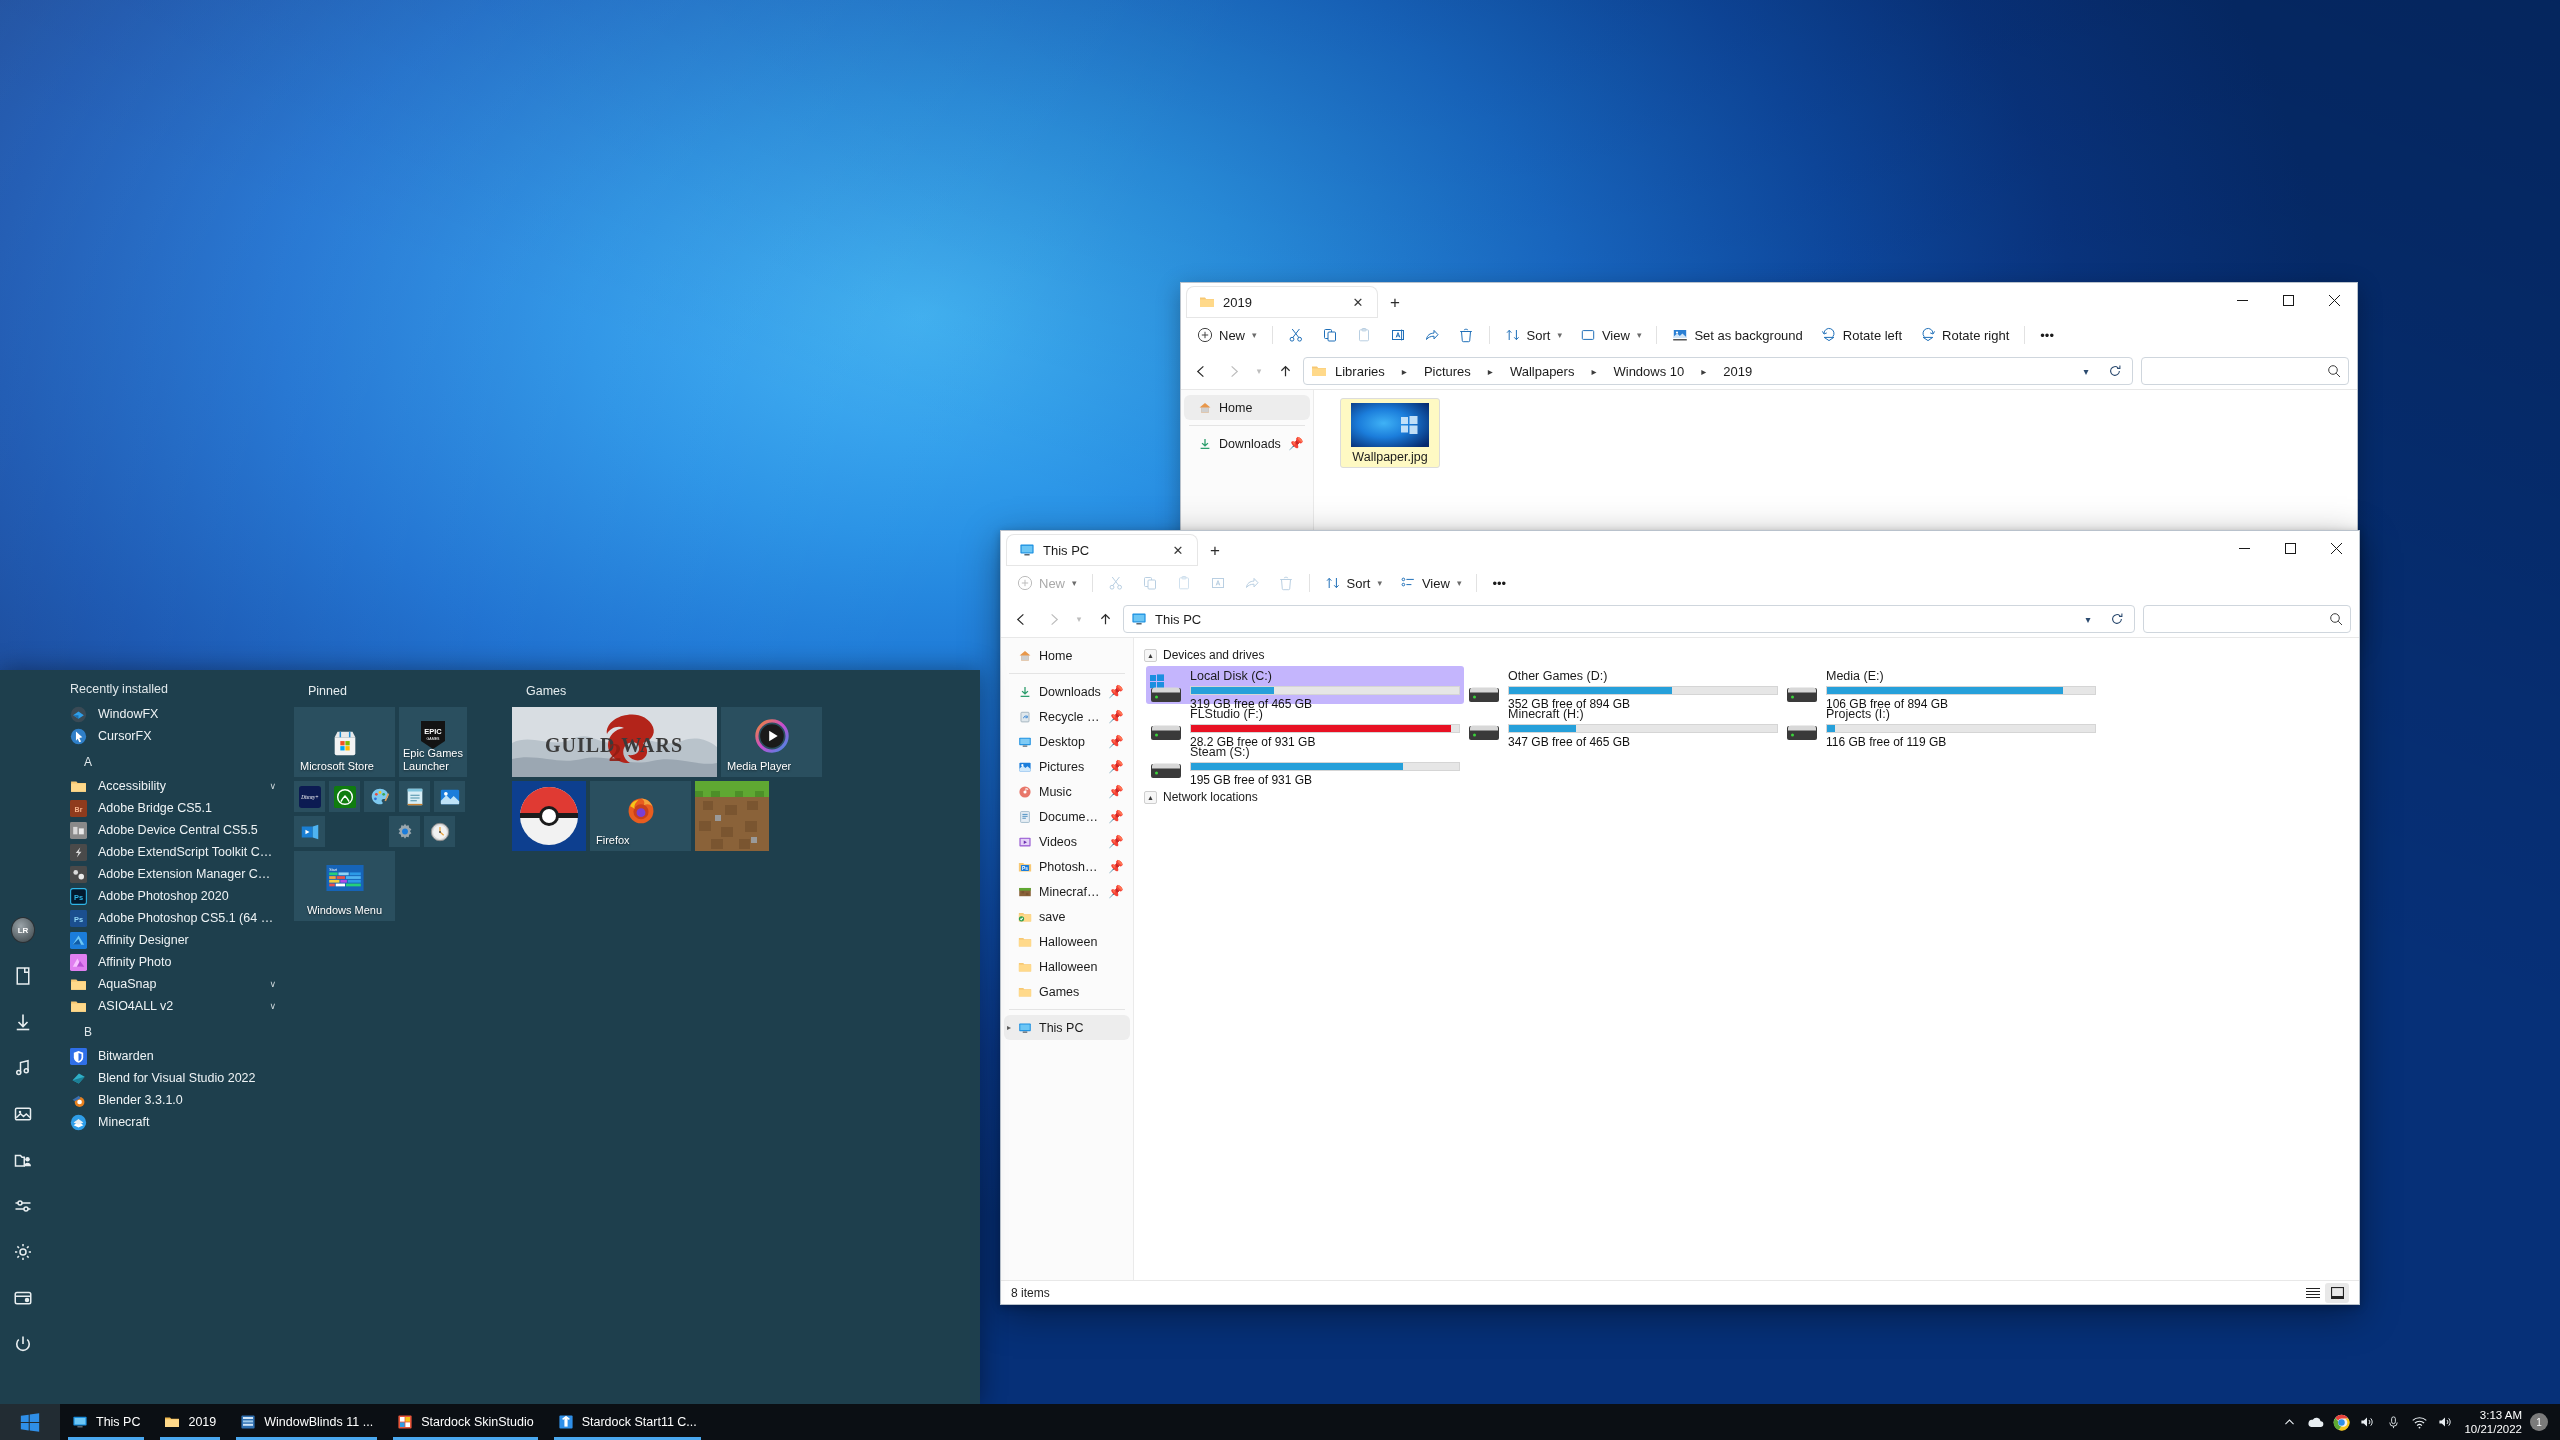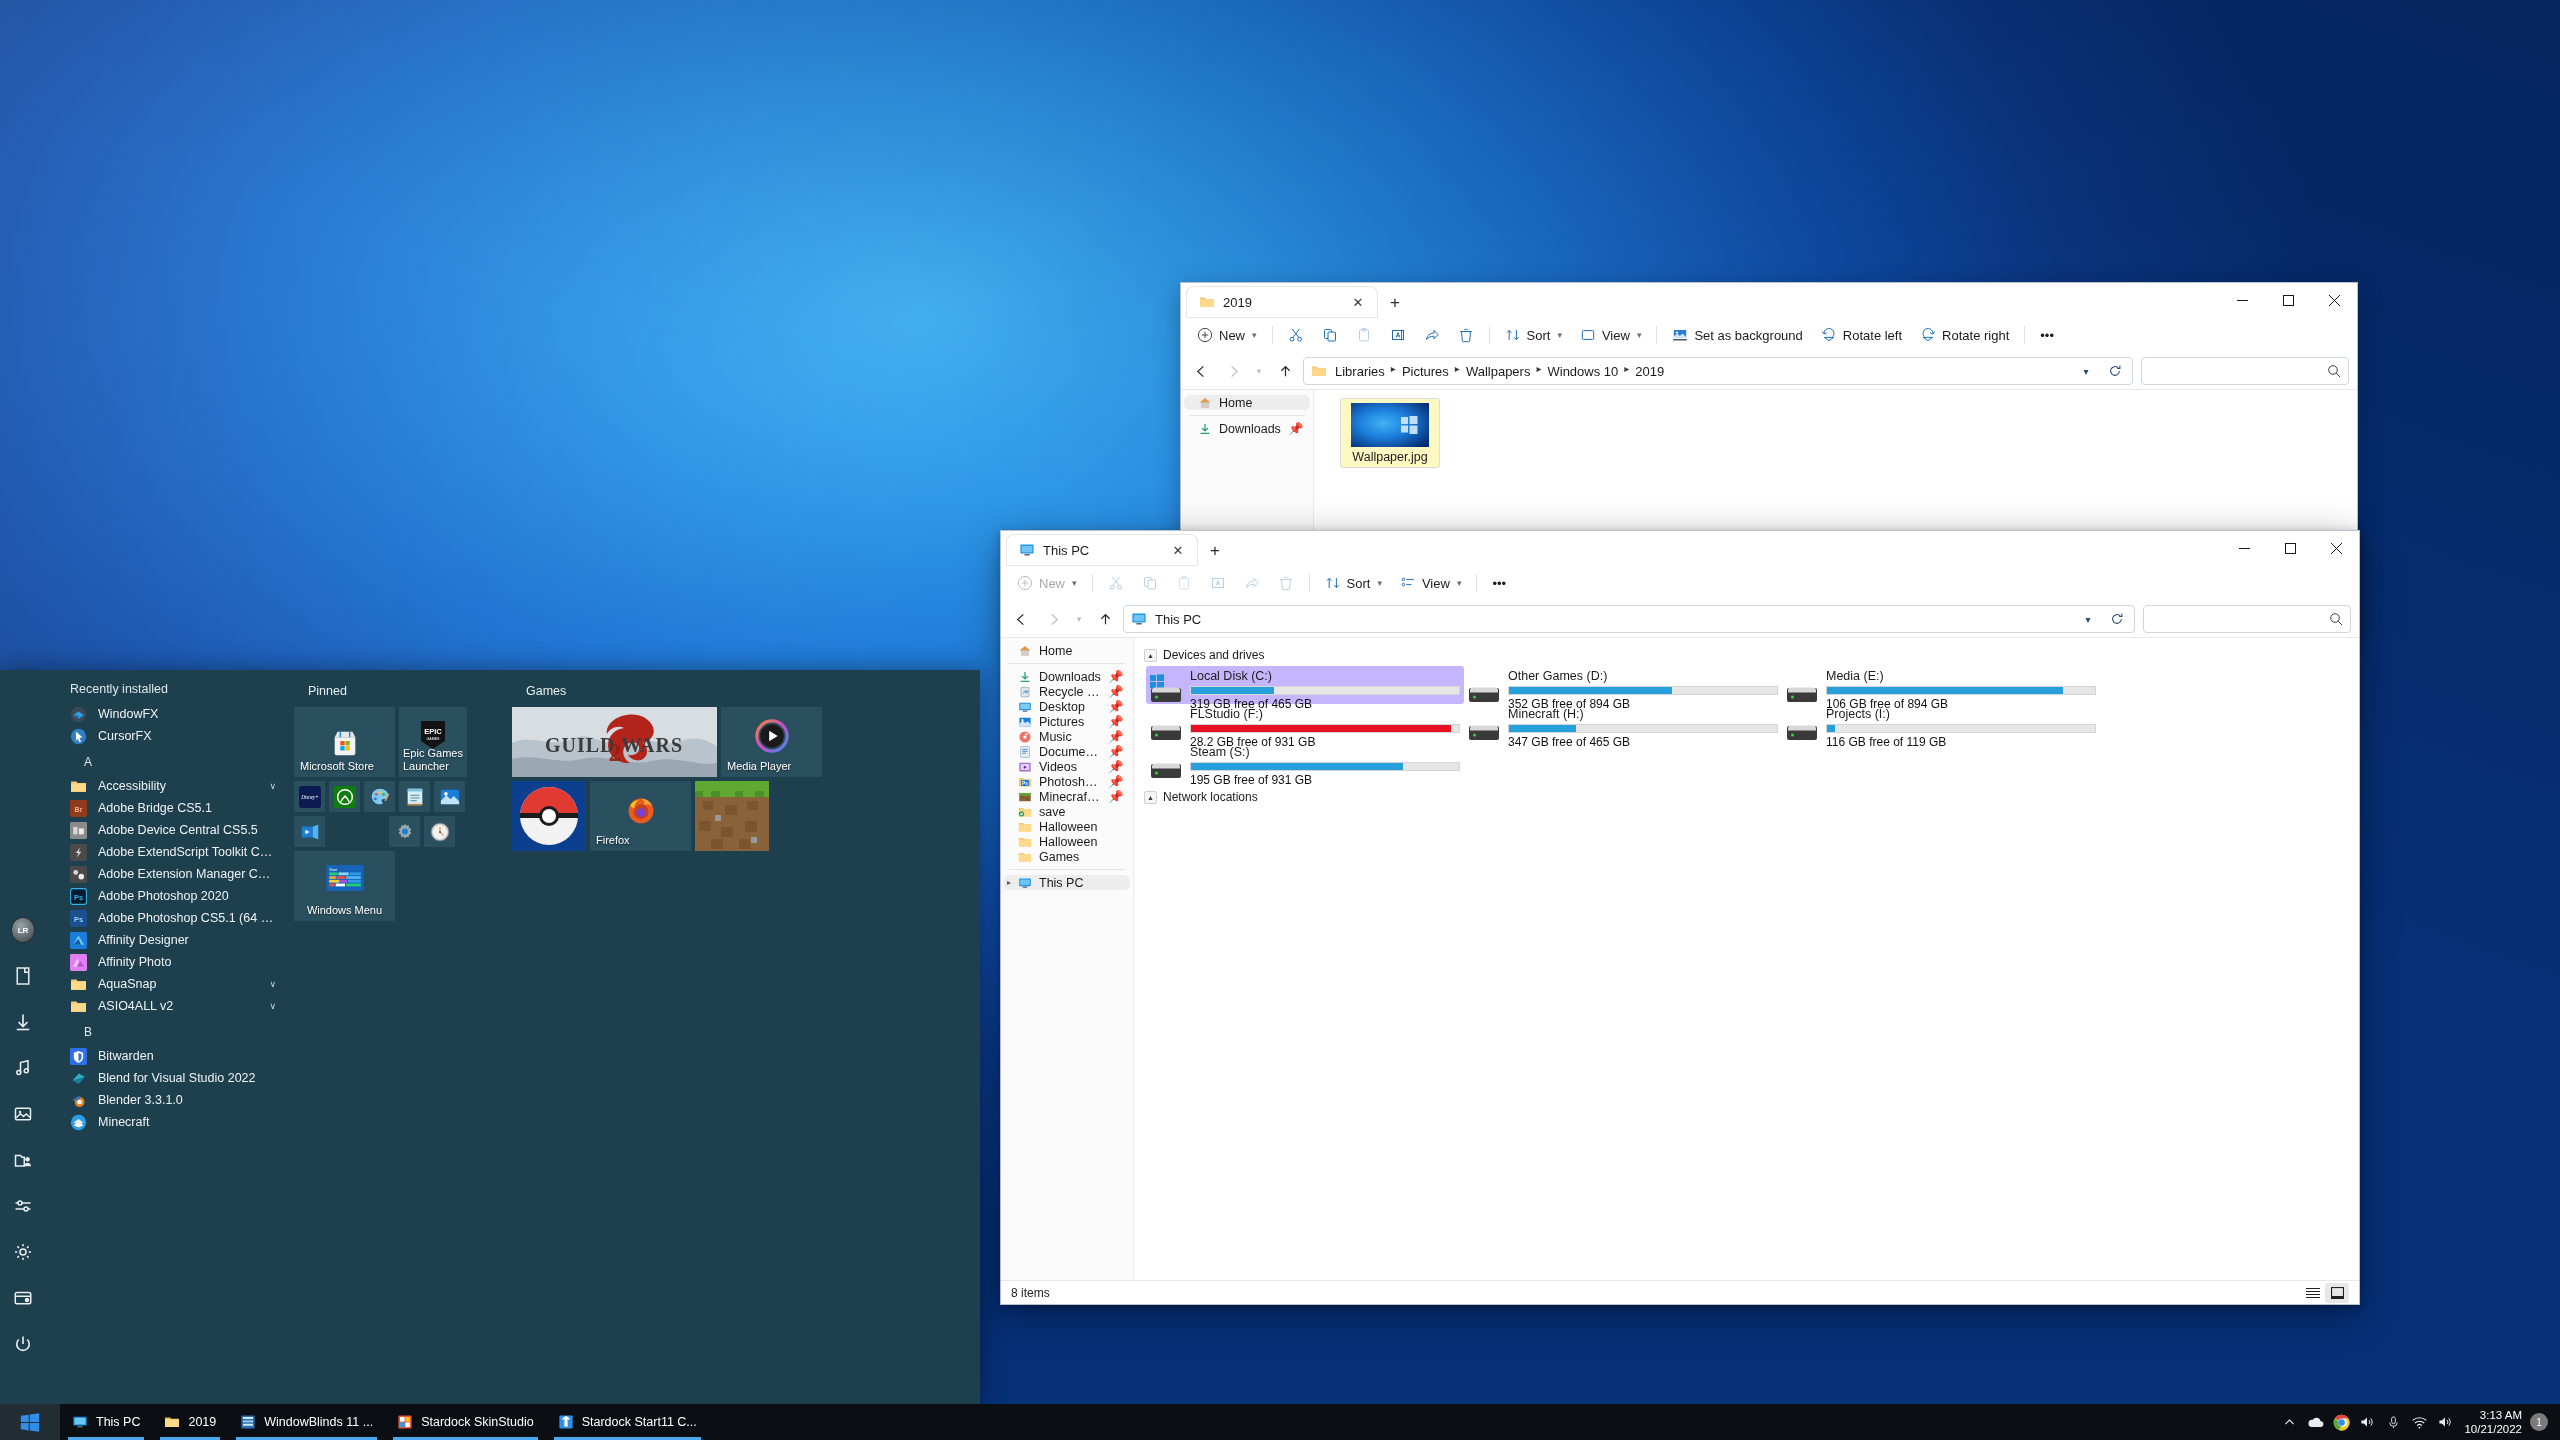--- a/index.html
+++ b/index.html
@@ -69,40 +69,40 @@
   .addrrow{
     height:36px; display:flex; align-items:center; gap:4px; padding:0 8px 0 6px;
     background:#ffffff; flex:0 0 36px;
   }
   .navbtn{ width:28px;height:28px;display:flex;align-items:center;justify-content:center; border-radius:4px; color:#2b2b2b;}
   .navbtn.dim{ color:#bdbdbd; }
   .addrbar{
     flex:1; height:28px; background:#ffffff; border:1px solid #cfd6dd; border-radius:4px;
     display:flex; align-items:center; padding:0 4px 0 7px; gap:5px; min-width:0;
   }
-  .crumbs{ display:flex; align-items:flex-start; gap:3px; flex:1; min-width:0; overflow:hidden;}
+  .crumbs{ display:flex; align-items:center; gap:14px; flex:1; min-width:0; overflow:hidden;}
   .crumb{ font-size:13px; white-space:nowrap; padding:1px 3px; border-radius:3px;}
   .csep{ color:#3c3c3c; font-size:10px; }
   .addr-chev{ width:22px;height:22px;display:flex;align-items:center;justify-content:center;color:#2b4a6f;font-size:10px;}
   .refresh{ width:26px;height:26px;display:flex;align-items:center;justify-content:center;color:#2b4a6f;}
   .searchbox{
     width:208px; height:28px; border:1px solid #cfd6dd; border-radius:4px; background:#fff;
     display:flex; align-items:center; padding:0 6px; margin-left:4px;
   }
   .searchbox input{ border:0; outline:0; flex:1; font-size:13px; font-family:inherit; min-width:0; background:transparent;}
   .searchbox .sico{ color:#3e3e3e; }
 
   .body{ flex:1; display:flex; min-height:0; border-top:1px solid #e8e8e8; }
   .navpane{
     width:133px; flex:0 0 133px; background:#fbfbfb; border-right:1px solid #eaeaea;
     padding-top:5px; overflow:hidden; font-size:12.5px;
   }
   .navpane.wide{ width:133px; flex:0 0 133px;}
   .navitem{
-    height:15px; display:flex; align-items:center; gap:7px; padding:0 6px 0 14px;
+    height:25px; display:flex; align-items:center; gap:7px; padding:0 6px 0 14px;
     white-space:nowrap; position:relative; border-radius:6px; margin:0 3px;
   }
   .navitem .ni-ico{ width:14px;height:14px;flex:0 0 14px;display:block;}
   .navitem .ni-label{ overflow:hidden; text-overflow:ellipsis; flex:1; }
   .navitem .pin{ color:#9a9a9a; flex:0 0 10px; }
   .navitem.selected{ background:#ededed; }
   .navitem .expander{ position:absolute; left:3px; color:#5a5a5a; font-size:8px;}
   .navsep{ height:1px; background:#e4e4e4; margin:5px 8px; }
 
   .content{ flex:1; background:#fff; position:relative; overflow:hidden; padding:6px 8px; min-width:0;}

